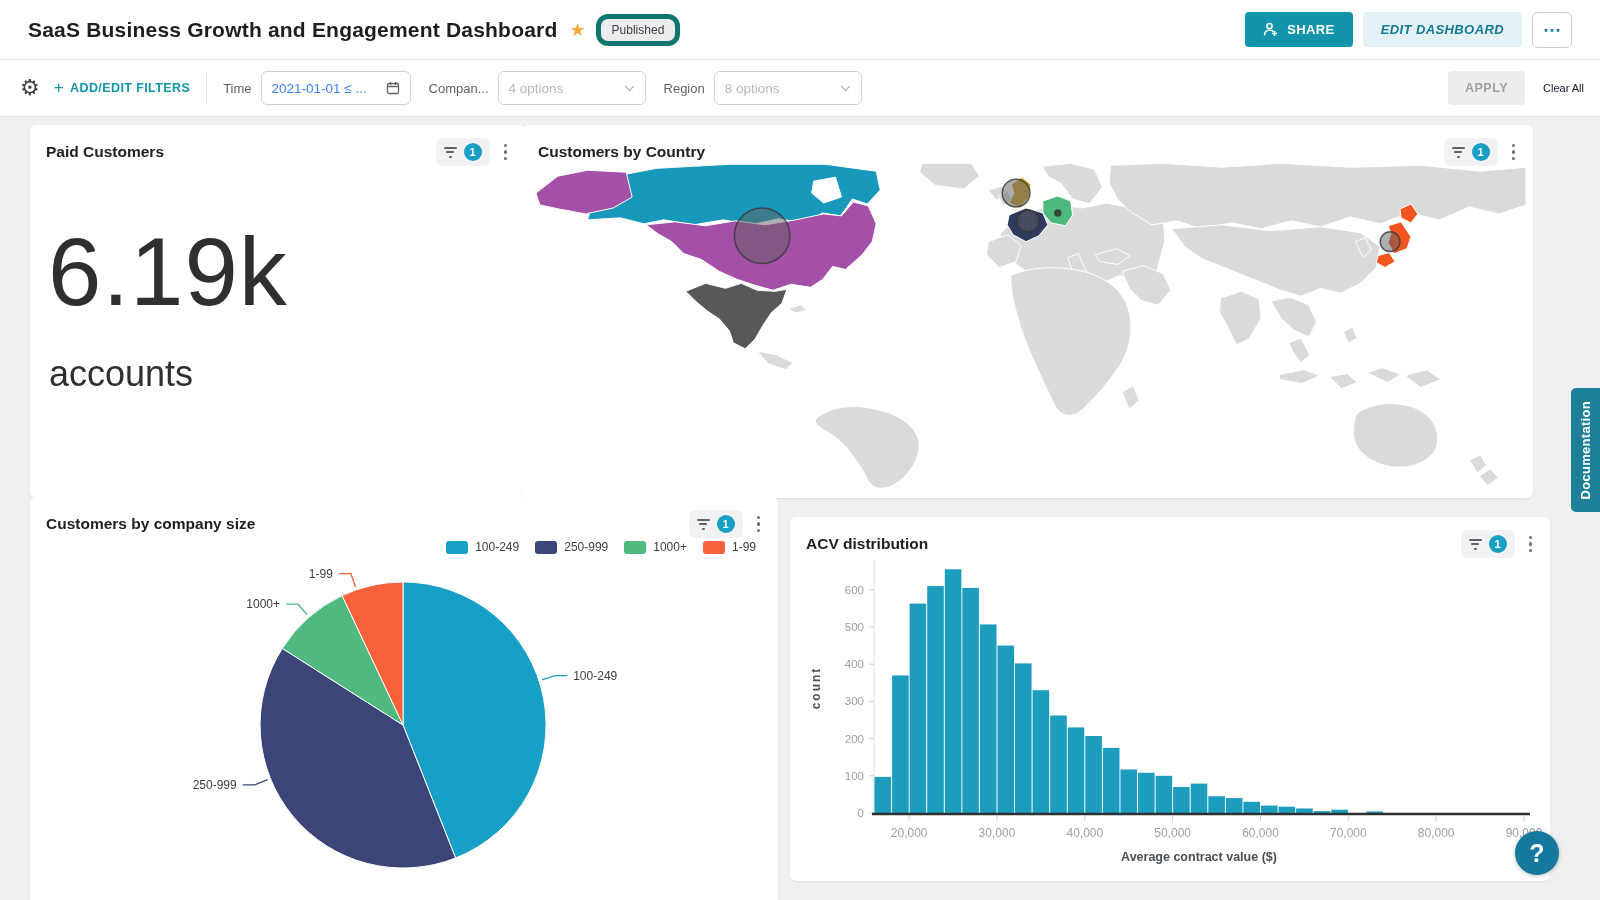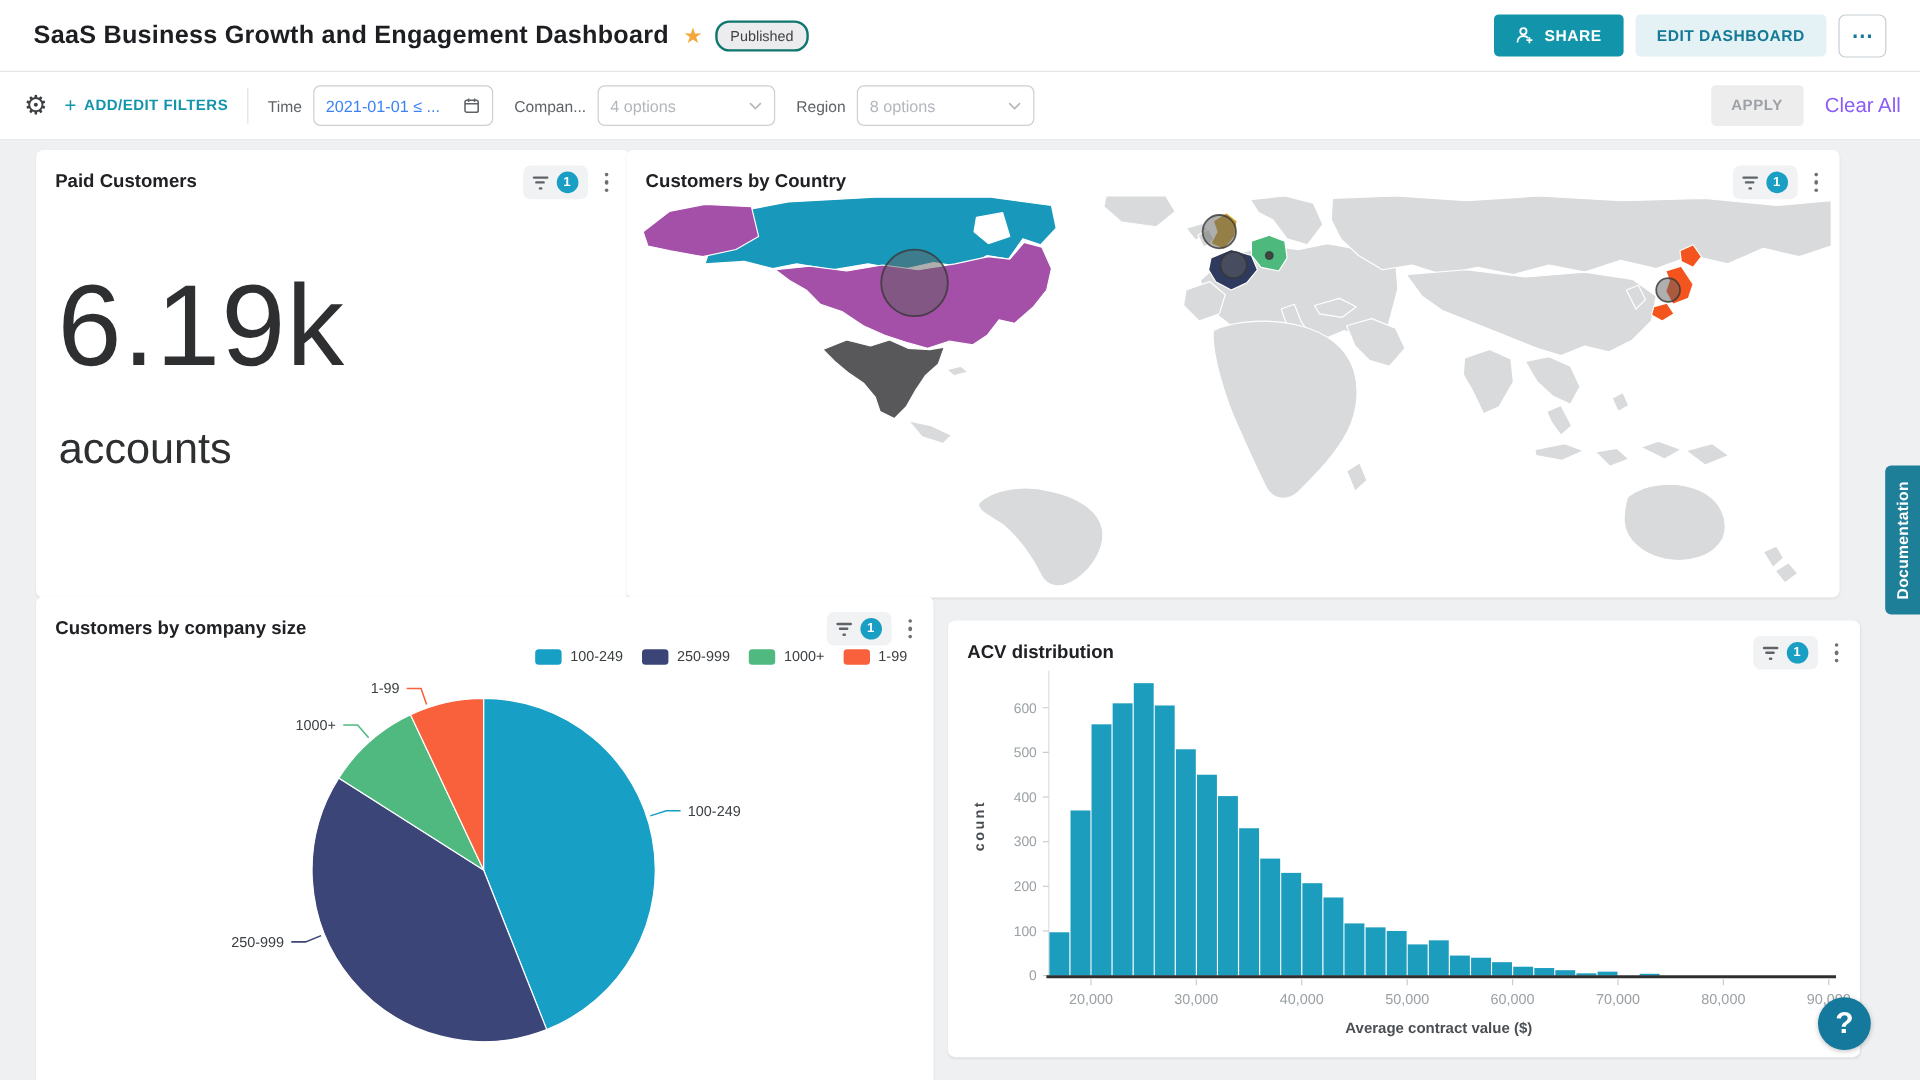--- a/index.html
+++ b/index.html
@@ -2,40 +2,40 @@
 <html><head>
 <meta charset="utf-8">
 <style>
   * { margin:0; padding:0; box-sizing:border-box; }
   html,body { width:1600px; height:900px; overflow:hidden; font-family:"Liberation Sans", sans-serif; background:#eff0f2; }
 
   
   .topbar { position:absolute; left:0; top:0; width:1600px; height:60px; background:#fff; border-bottom:1px solid #e6e7e8; display:flex; align-items:center; padding:0 28px; z-index:5; }
   .dash-title { font-size:21px; font-weight:bold; color:#1c1e21; letter-spacing:.2px; }
   .star { font-size:18px; color:#f3a83c; margin:0 10px 0 12px; }
-  .pill { background:#ececee; border:2px solid #0f766e; border-radius:12px; font-size:12px; color:#3f4144; padding:4px 11px; }
+  .pill { background:#ececee; border:5px solid #0f766e; border-radius:12px; font-size:12px; color:#3f4144; padding:4px 11px; }
   .topbar-right { margin-left:auto; display:flex; align-items:center; gap:10px; }
   .btn-share { background:#1295aa; color:#fff; font-size:13px; font-weight:bold; letter-spacing:.4px; border:none; border-radius:4px; padding:10px 18px; display:flex; align-items:center; gap:8px; cursor:pointer; }
-  .btn-edit { background:#e4f1f5; color:#147a96; font-size:13px; font-weight:bold; letter-spacing:.4px; border:none; border-radius:4px; padding:10px 18px; cursor:pointer; }
+  .btn-edit { background:#e4f1f5; color:#147a96; font-size:13px; font-weight:bold; letter-spacing:.4px; border:none; border-radius:4px; padding:10px 18px; cursor:pointer;font-style:italic; }
   .btn-more { background:#fff; border:1px solid #c7cdd1; border-radius:6px; width:40px; height:36px; color:#147a96; font-size:18px; font-weight:bold; display:flex; align-items:center; justify-content:center; cursor:pointer; }
 
   
   .filterbar { position:absolute; left:0; top:60px; width:1600px; height:57px; background:#fff; border-bottom:1px solid #e3e4e6; display:flex; align-items:center; padding:0 16px; z-index:4; }
   .gear { font-size:22px; color:#3c4043; margin:0 14px 0 4px; cursor:pointer; }
   .add-filters { color:#1295aa; font-size:12.5px; font-weight:bold; letter-spacing:.4px; display:flex; align-items:center; gap:6px; cursor:pointer; }
   .add-filters .plus { font-size:17px; font-weight:normal; }
   .vdiv { width:1px; height:30px; background:#e0e1e3; margin:0 16px; }
   .fgroup { display:flex; align-items:center; gap:9px; margin-right:18px; }
   .flabel { font-size:13px; color:#5f6368; white-space:nowrap; }
   .fctl { border:1px solid #ccd0d3; border-radius:6px; background:#fff; height:34px; display:flex; align-items:center; justify-content:space-between; padding:0 10px; font-size:13.5px; cursor:pointer; }
   .fctl.date { width:150px; color:#3b82f6; }
   .fctl.sel { width:148px; color:#b4b8bc;gap:48px; }
   .filterbar-right { margin-left:auto; display:flex; align-items:center; gap:18px; }
   .btn-apply { background:#ededee; color:#9da1a5; border:none; border-radius:4px; font-size:12.5px; font-weight:bold; letter-spacing:.5px; padding:10px 17px; cursor:default; }
-  .clear-all { font-size:17px; color:#8b5cf6; cursor:pointer; }
+  .clear-all { font-size:11px; color:#0f172a; cursor:pointer; }
 
   
   .main { position:absolute; left:0; top:117px; width:1600px; height:783px; background:#eff0f2; }
   .card { position:absolute; background:#fff; border-radius:6px; box-shadow:0 1px 2px rgba(0,0,0,.07); }
   #card-kpi  { left:30px;  top:8px;   width:495px;  height:373px; }
   #card-map  { left:522px; top:8px;   width:1011px; height:373px; }
   #card-pie  { left:30px;  top:380px; width:748px;  height:447px; }
   #card-hist { left:790px; top:400px; width:760px;  height:364px; }
   .card-head { display:flex; align-items:center; padding:13px 14px 0 16px; }
   .card-title { font-size:15.5px; font-weight:bold; color:#202124; }

